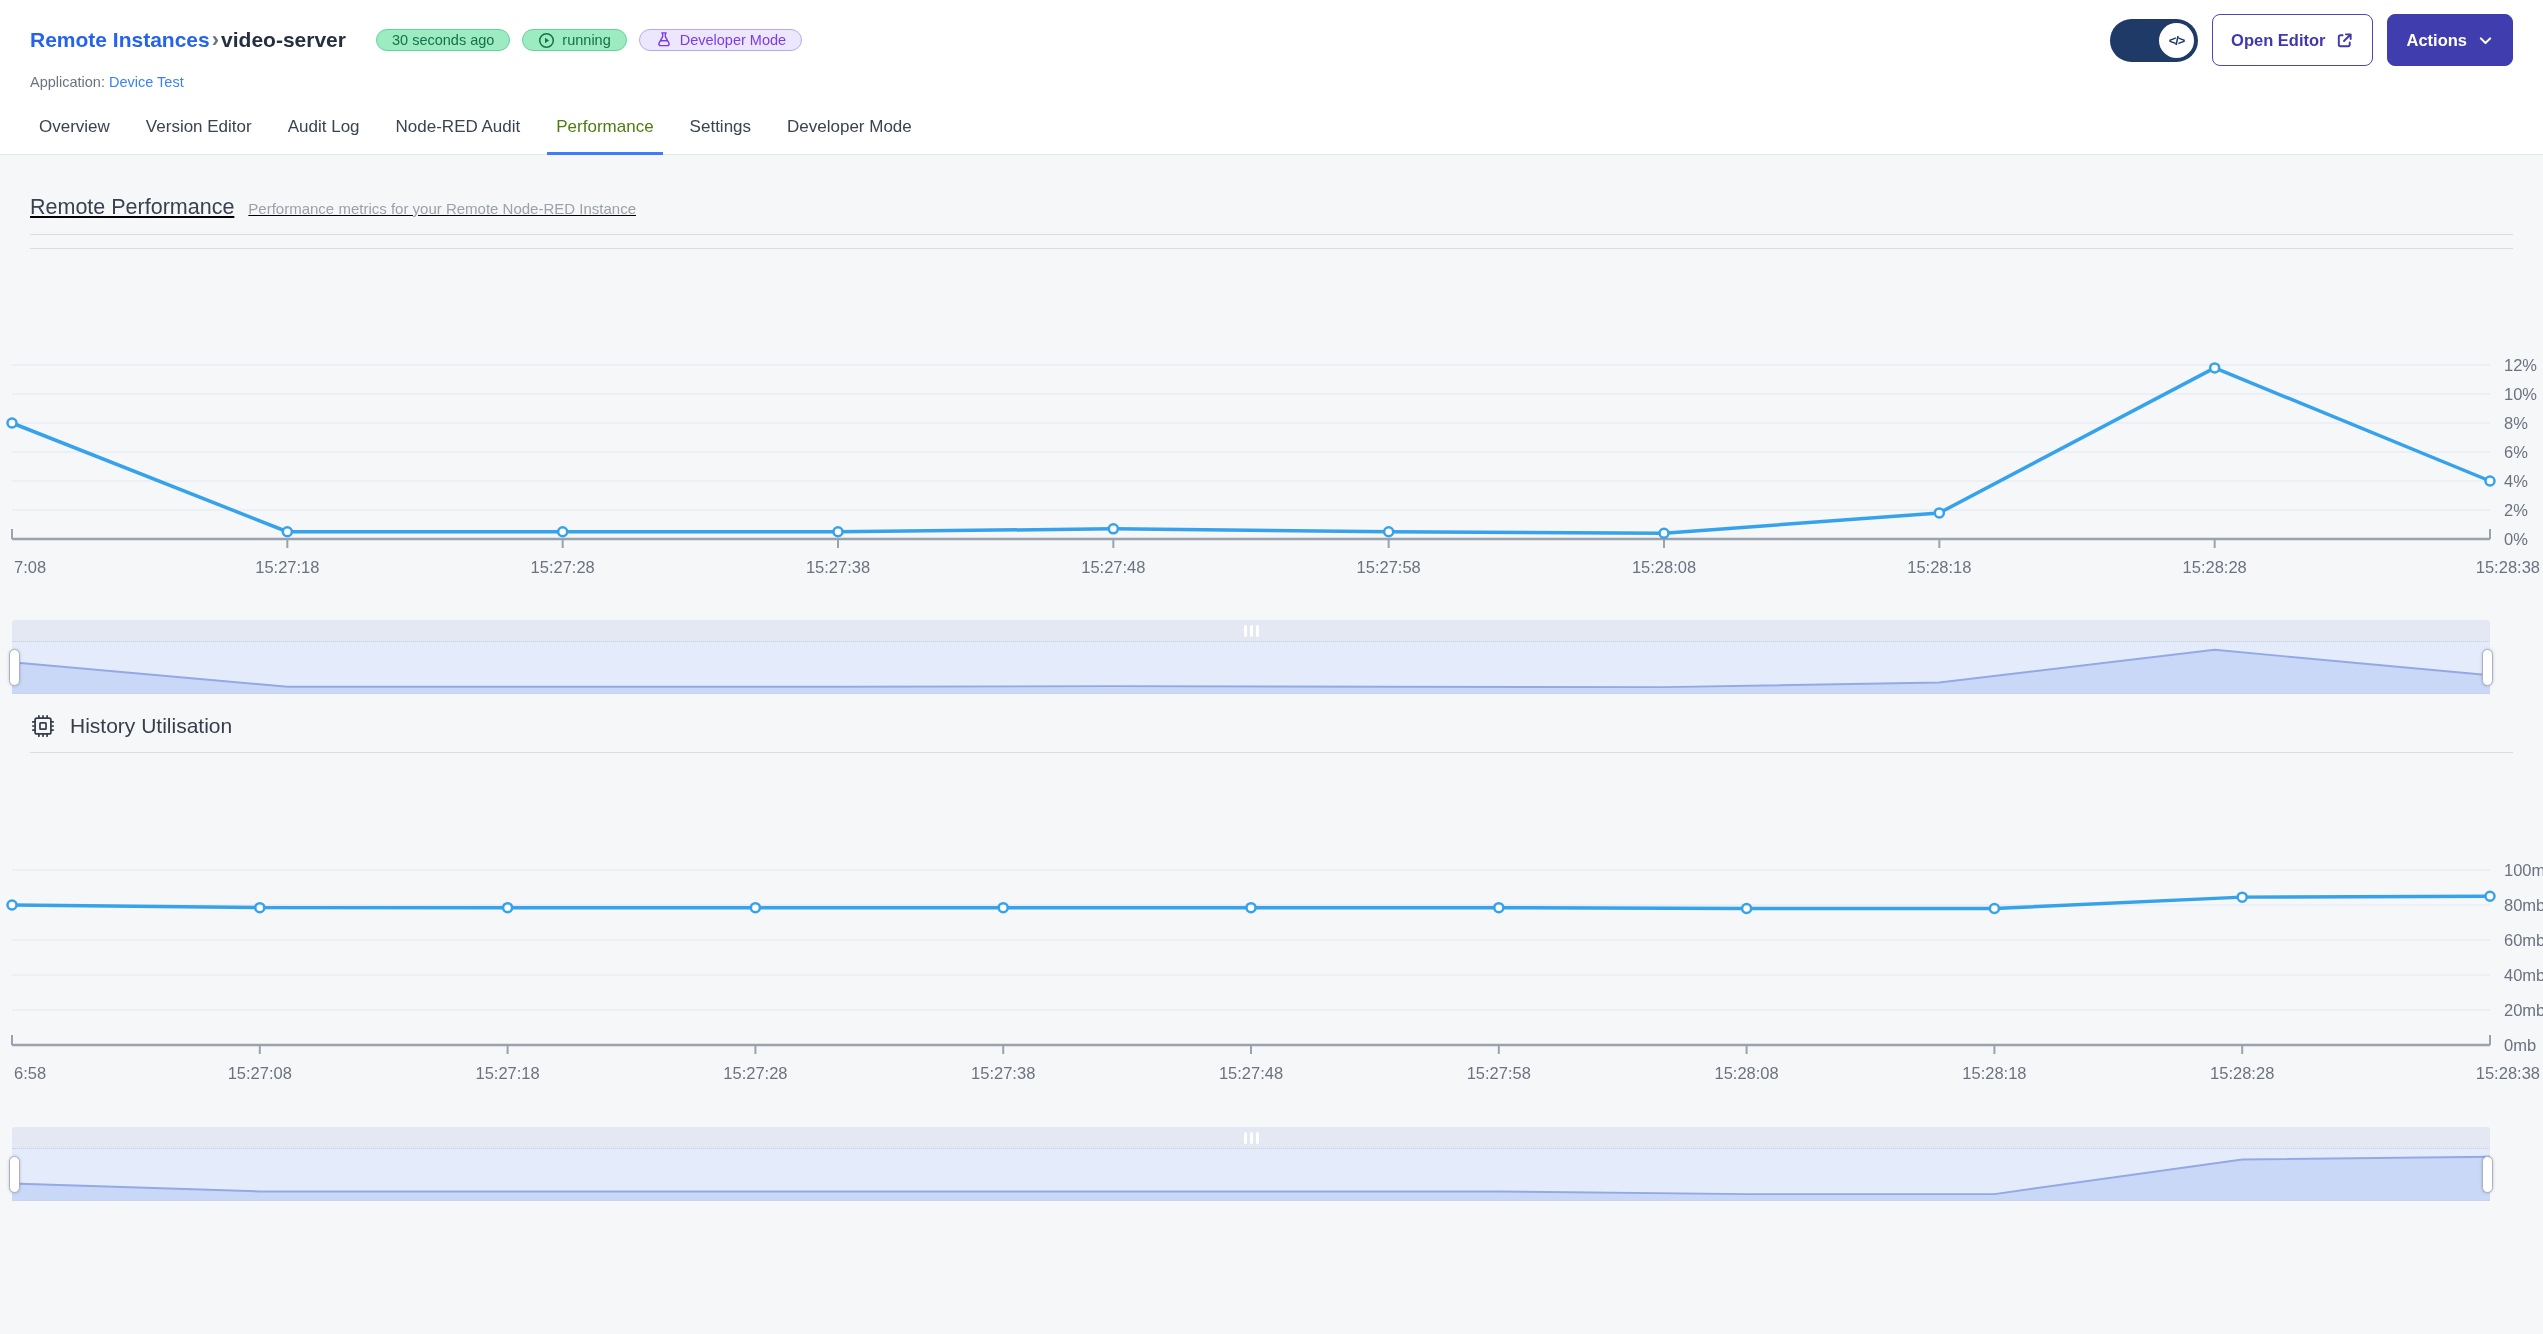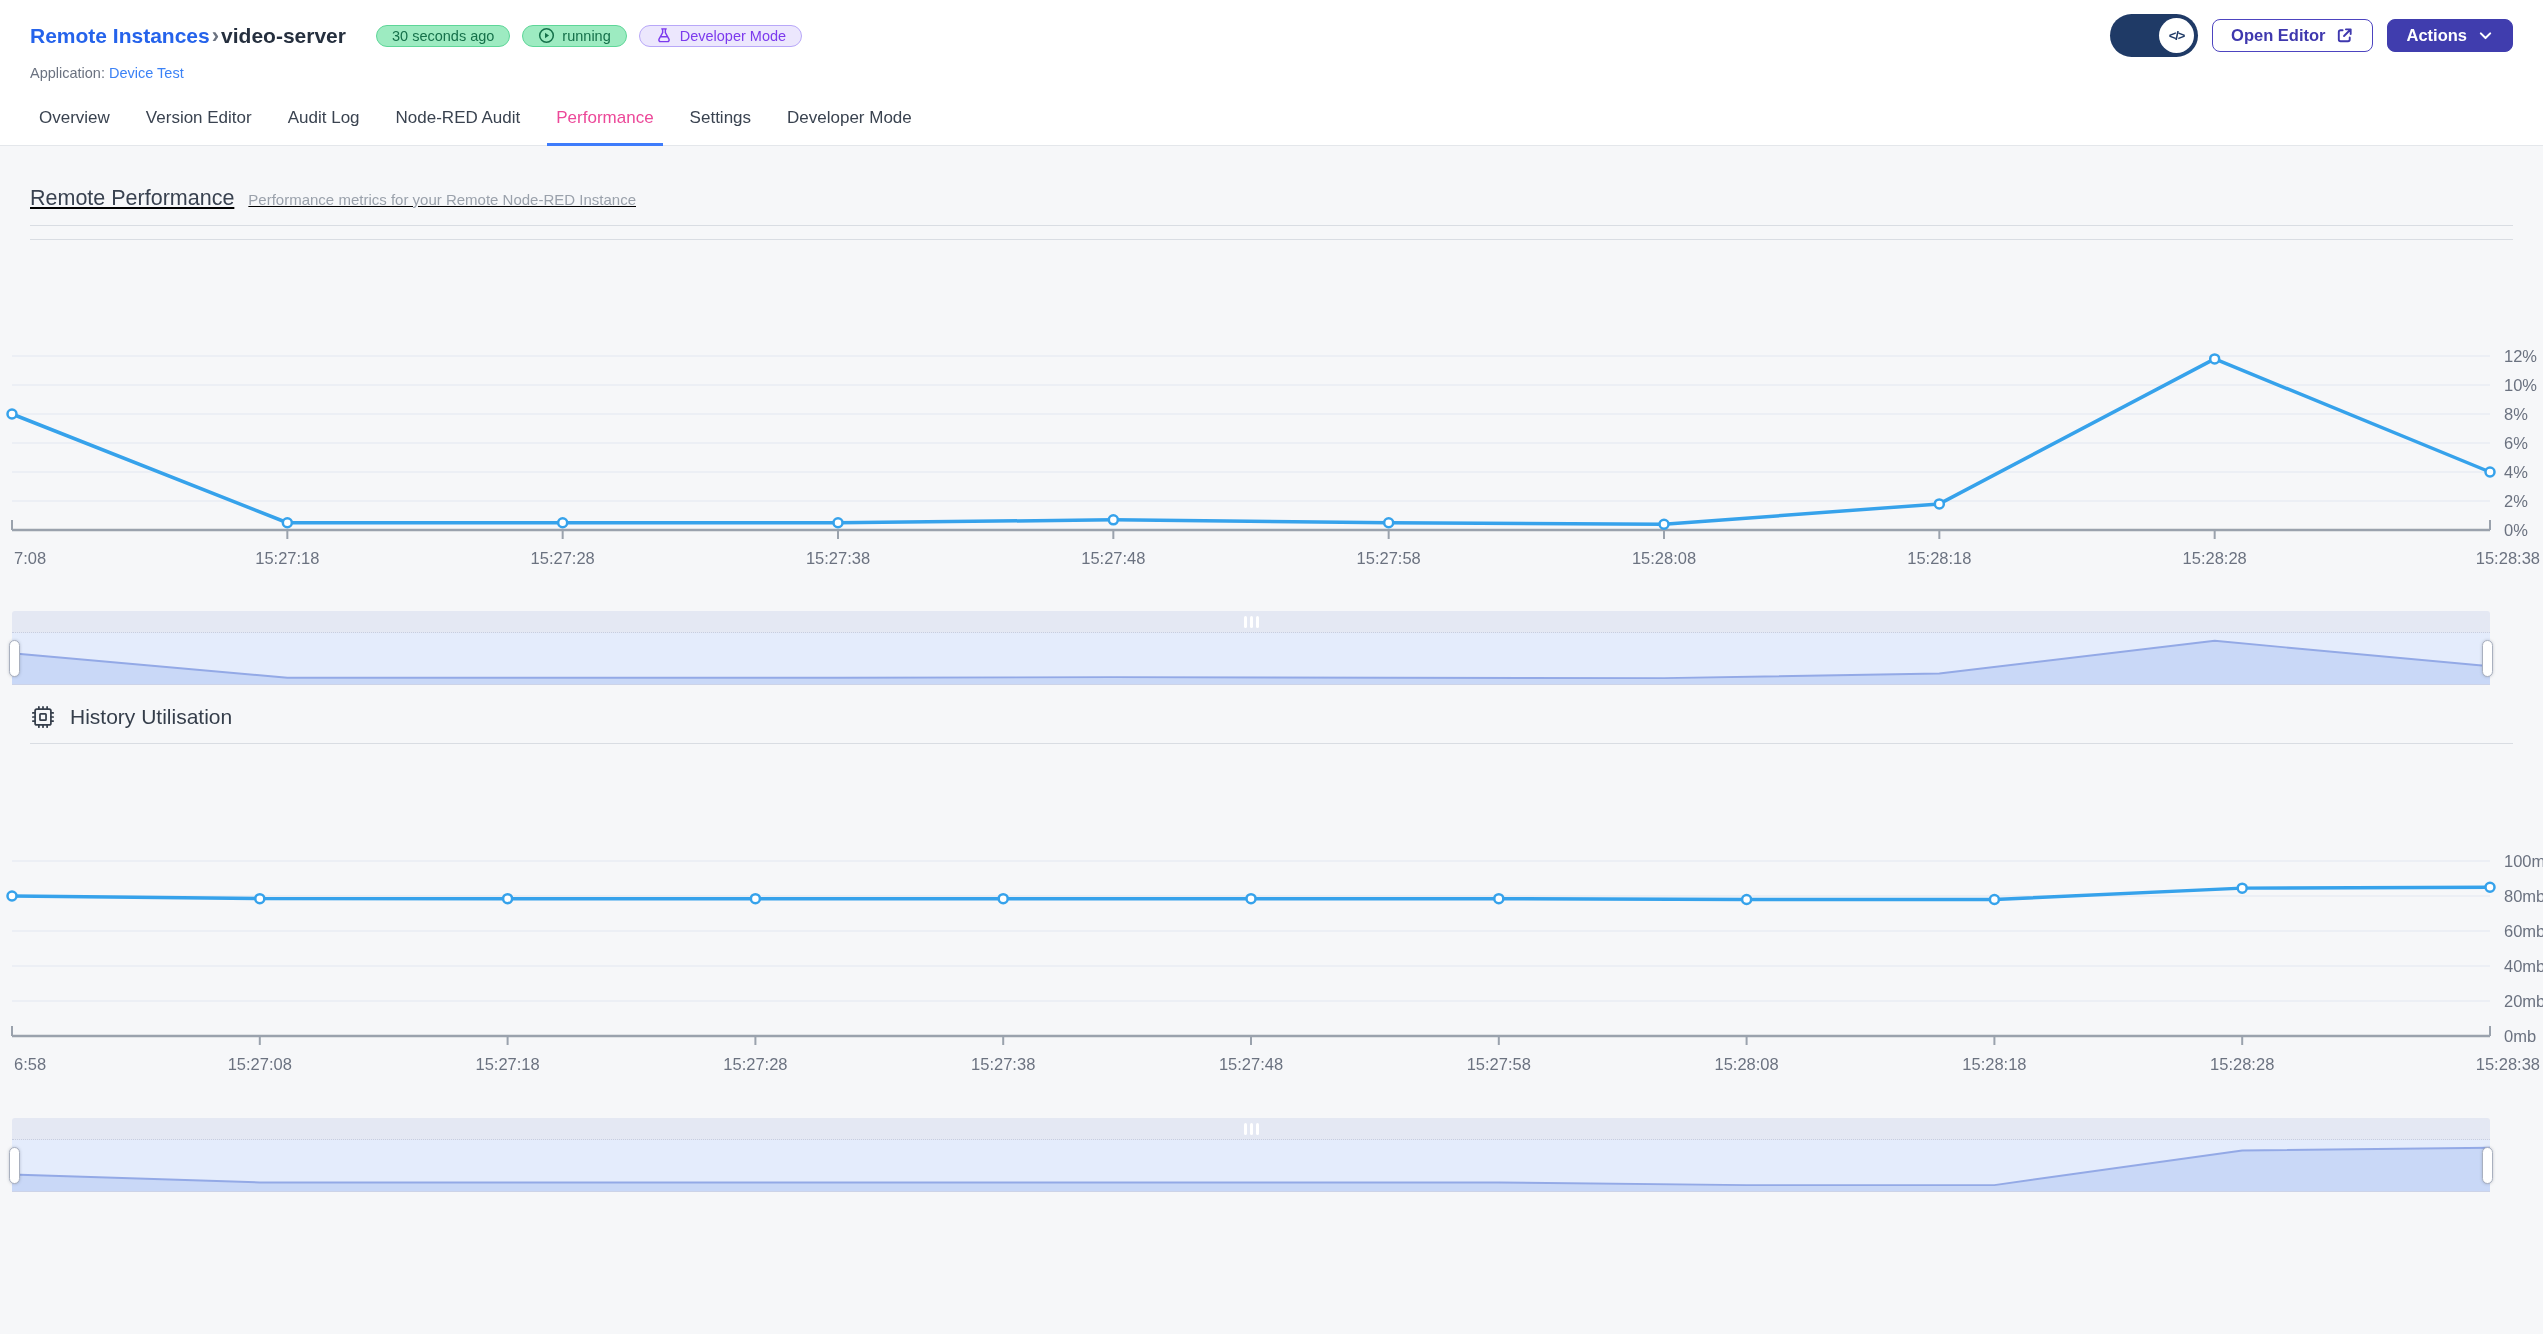--- a/index.html
+++ b/index.html
@@ -16,31 +16,31 @@
   .badges { display:flex; align-items:center; gap:12px; margin-left:30px; }
   .badge { display:inline-flex; align-items:center; gap:7px; height:22px; padding:0 15px;
            border-radius:16px; font-size:14.5px; }
   .badge.green  { background:#9debc1; border:1px solid #5ed698; color:#15714a; }
   .badge.purple { background:#ece7fd; border:1px solid #b8a7f8; color:#7c3aed; }
   .hbtns { margin-left:auto; display:flex; align-items:center; gap:14px; }
   .toggle { width:88px; height:43px; border-radius:22px; background:#1f3a66; position:relative; cursor:pointer; }
   .toggle .knob { position:absolute; right:4px; top:4px; width:35px; height:35px; border-radius:50%;
            background:#ffffff; display:flex; align-items:center; justify-content:center;
            color:#1f3a66; font-weight:bold; font-size:13px; letter-spacing:-1px; }
-  .btn { height:33px; border-radius:8px; display:inline-flex; align-items:center; gap:10px;
+  .btn { height:52px; border-radius:8px; display:inline-flex; align-items:center; gap:10px;
          padding:0 18px; font-size:16.5px; font-weight:bold; cursor:pointer; }
   .btn.outline { background:#ffffff; border:1.5px solid #4d44c0; color:#3f38ae; }
   .btn.solid   { background:#403dae; border:1.5px solid #403dae; color:#ffffff; }
   .approw { padding:8px 30px 12px 30px; font-size:14.5px; color:#6b7280; }
   .approw a { color:#3b82f6; text-decoration:none; cursor:pointer; }
 
   .tabs { display:flex; padding:0 21px; border-bottom:1px solid #e4e7eb; background:#fff; }
   .tab { margin:0 9px; padding:15px 9px 17px 9px; font-size:17px; color:#3a4350;
          position:relative; cursor:pointer; white-space:nowrap; }
-  .tab.active { color:#ec4899; }
+  .tab.active { color:#4d7c0f; }
   .tab.active::after { content:''; position:absolute; left:0; right:0; bottom:-1px;
          height:3px; background:#3e7cfb; }
 
   
   .page-head { margin:40px 30px 0 30px; display:flex; align-items:baseline; gap:14px;text-decoration:underline; }
   .page-head h2 { font-size:21.5px; font-weight:500; color:#394250; }
   .page-head span { font-size:15px; color:#9aa1ab; }
   hr.div { border:none; border-top:1px solid #d9dde3; margin:14px 30px 0 30px; }
   .sec-head { margin:26px 30px 0 30px; display:flex; align-items:center; gap:14px;
               font-size:21px; color:#353e4b; }

